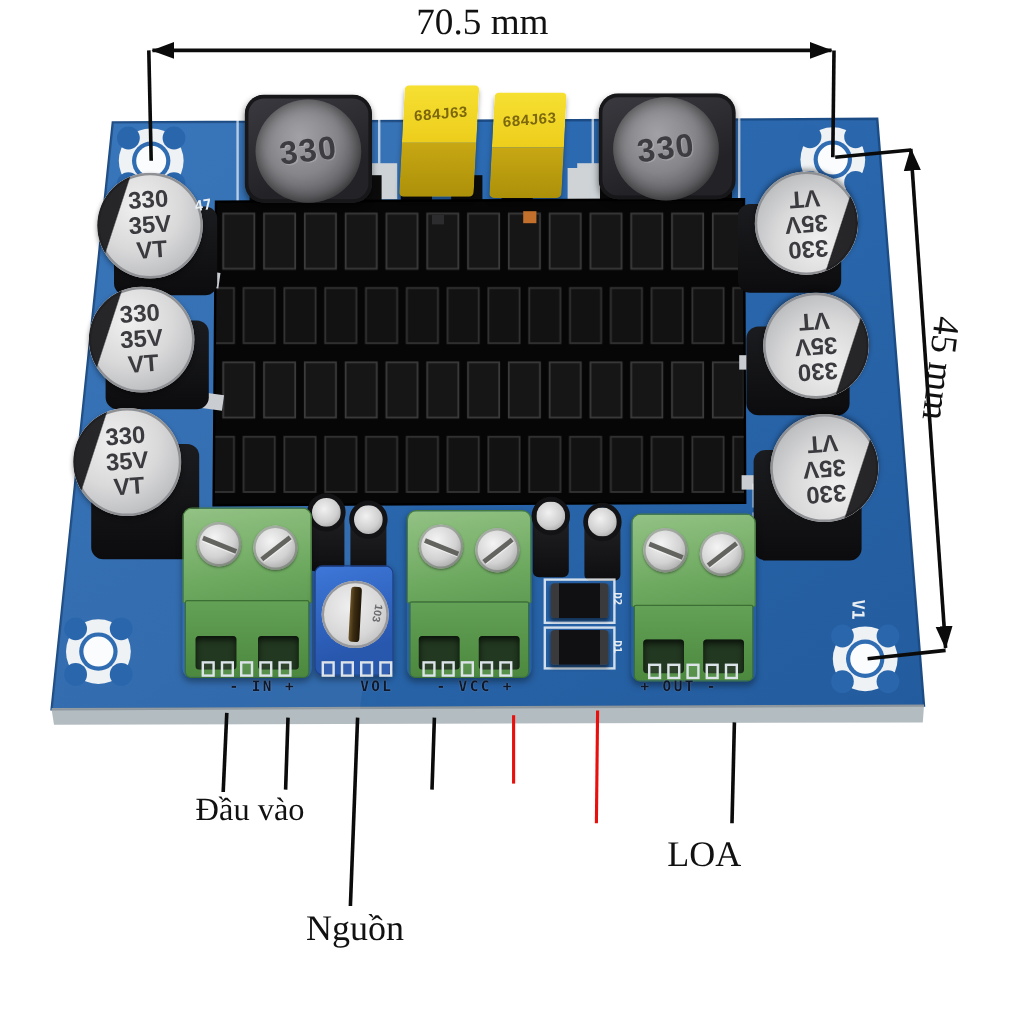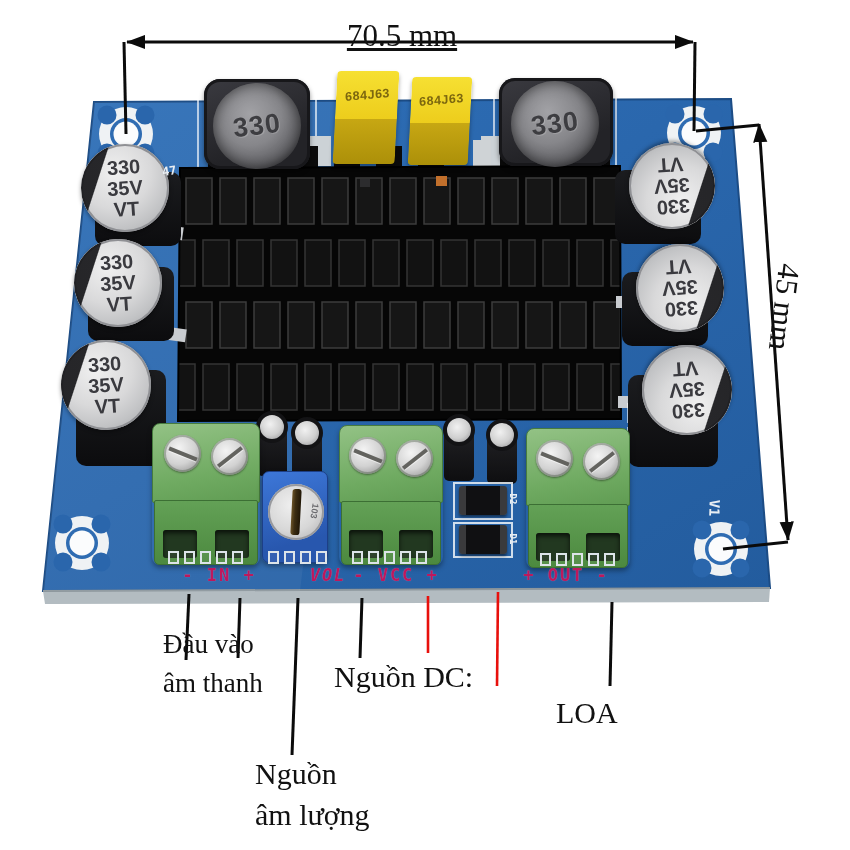--- a/index.html
+++ b/index.html
@@ -9,22 +9,22 @@
   .abs{position:absolute;}
 
   
   .dim-label{position:absolute;color:#111;font-family:"Liberation Serif","DejaVu Serif",serif;
              font-size:31px;white-space:nowrap;}
   .vn-label{position:absolute;color:#111;font-family:"Liberation Serif","DejaVu Serif",serif;
             font-size:27px;white-space:nowrap;line-height:1.1;}
   .vn-big{font-size:30px;}
 
   
-  .silk{position:absolute;color:#be185d;font-family:"DejaVu Sans Mono","Liberation Mono",monospace;
-        font-weight:700;font-size:17px;letter-spacing:2px;text-align:center;white-space:nowrap;
+  .silk{position:absolute;color:#0f172a;font-family:"DejaVu Sans Mono","Liberation Mono",monospace;
+        font-weight:700;font-size:12px;letter-spacing:2px;text-align:center;white-space:nowrap;
         text-shadow:0 0 1px rgba(255,255,255,.4);}
   .silk-small{position:absolute;color:#e9eef3;font-family:"DejaVu Sans Mono",monospace;
         font-weight:700;font-size:12px;white-space:nowrap;}
 
   
   .ind{position:absolute;background:linear-gradient(160deg,#3a3a40,#232327 70%);
        border-radius:16px;box-shadow:0 3px 5px rgba(0,0,0,.45), inset 0 0 0 3px #17171a;}
   .ind .coil{position:absolute;border-radius:50%;
        background:radial-gradient(circle at 42% 36%,#a2a2a6,#86868a 42%,#646468 68%,#3e3e42 88%,#2c2c30);
        box-shadow:inset 0 0 14px rgba(0,0,0,.55);}
@@ -344,21 +344,21 @@
   </div>
   <div class="ladder" style="left:540px;top:553px;">
     <div class="rung"></div>
       <div class="rung"></div>
       <div class="rung"></div>
       <div class="rung"></div>
       <div class="rung"></div>
   </div>
 
   <div class="silk" style="left:166px;top:565px;width:106px;">- IN +</div>
-  <div class="silk" style="left:300px;top:565px;width:56px;font-style:italic;">VOL</div>
+  <div class="silk" style="left:286px;top:565px;width:56px;">VOL</div>
   <div class="silk" style="left:338px;top:565px;width:116px;">- VCC +</div>
   <div class="silk" style="left:506px;top:565px;width:120px;">+ OUT -</div>
   <div class="silk-small" style="left:162px;top:164px;transform:rotate(-8deg);">47</div>
   <div class="silk-small" style="left:706px;top:500px;font-size:14px;transform:rotate(92deg);">V1</div>
 
   <svg class="abs" style="left:0;top:0;pointer-events:none;" width="850" height="850" viewBox="0 0 850 850">
     <defs>
       <marker id="ah" viewBox="0 0 12 9" refX="11.5" refY="4.5" markerWidth="19" markerHeight="15" markerUnits="userSpaceOnUse" orient="auto-start-reverse">
         <path d="M0,0 L12,4.5 L0,9 z" fill="#0b0b0b"></path>
       </marker>
@@ -375,29 +375,26 @@
     <line x1="189" y1="594" x2="186" y2="660" stroke="#0b0b0b" stroke-width="3"></line>
     <line x1="240" y1="598" x2="238" y2="658" stroke="#0b0b0b" stroke-width="3"></line>
     <line x1="298" y1="598" x2="292" y2="755" stroke="#0b0b0b" stroke-width="3"></line>
     <line x1="362" y1="598" x2="360" y2="658" stroke="#0b0b0b" stroke-width="3"></line>
     <line x1="612" y1="602" x2="610" y2="686" stroke="#0b0b0b" stroke-width="3"></line>
 
     <line x1="428" y1="596" x2="428" y2="653" stroke="#e8100c" stroke-width="2.6"></line>
     <line x1="498" y1="592" x2="497" y2="686" stroke="#e8100c" stroke-width="2.6"></line>
   </svg>
 
-  <div class="dim-label" style="left:402px;top:18px;transform:translateX(-50%);text-decoration:underline;">70.5 mm</div>
+  <div class="dim-label" style="left:402px;top:0;transform:translateX(-50%);">70.5 mm</div>
   <div class="dim-label" style="left:784px;top:307px;transform:translate(-50%,-50%) rotate(97deg);">45 mm</div>
 
-  <div class="vn-label" style="left:163px;top:630px;">
+  <div class="vn-label" style="left:163px;top:660px;">
     <div>Đầu vào</div>
-    <div style="margin-top:9px;">âm thanh</div>
   </div>
   <div class="vn-label vn-big" style="left:334px;top:660px;">
-    <div>Nguồn DC:</div>
   </div>
   <div class="vn-label vn-big" style="left:556px;top:696px;">LOA</div>
   <div class="vn-label vn-big" style="left:255px;top:757px;">
     <div>Nguồn</div>
-    <div style="margin-top:8px;">âm lượng</div>
   </div>
 
 </div>
 
 </body></html>

